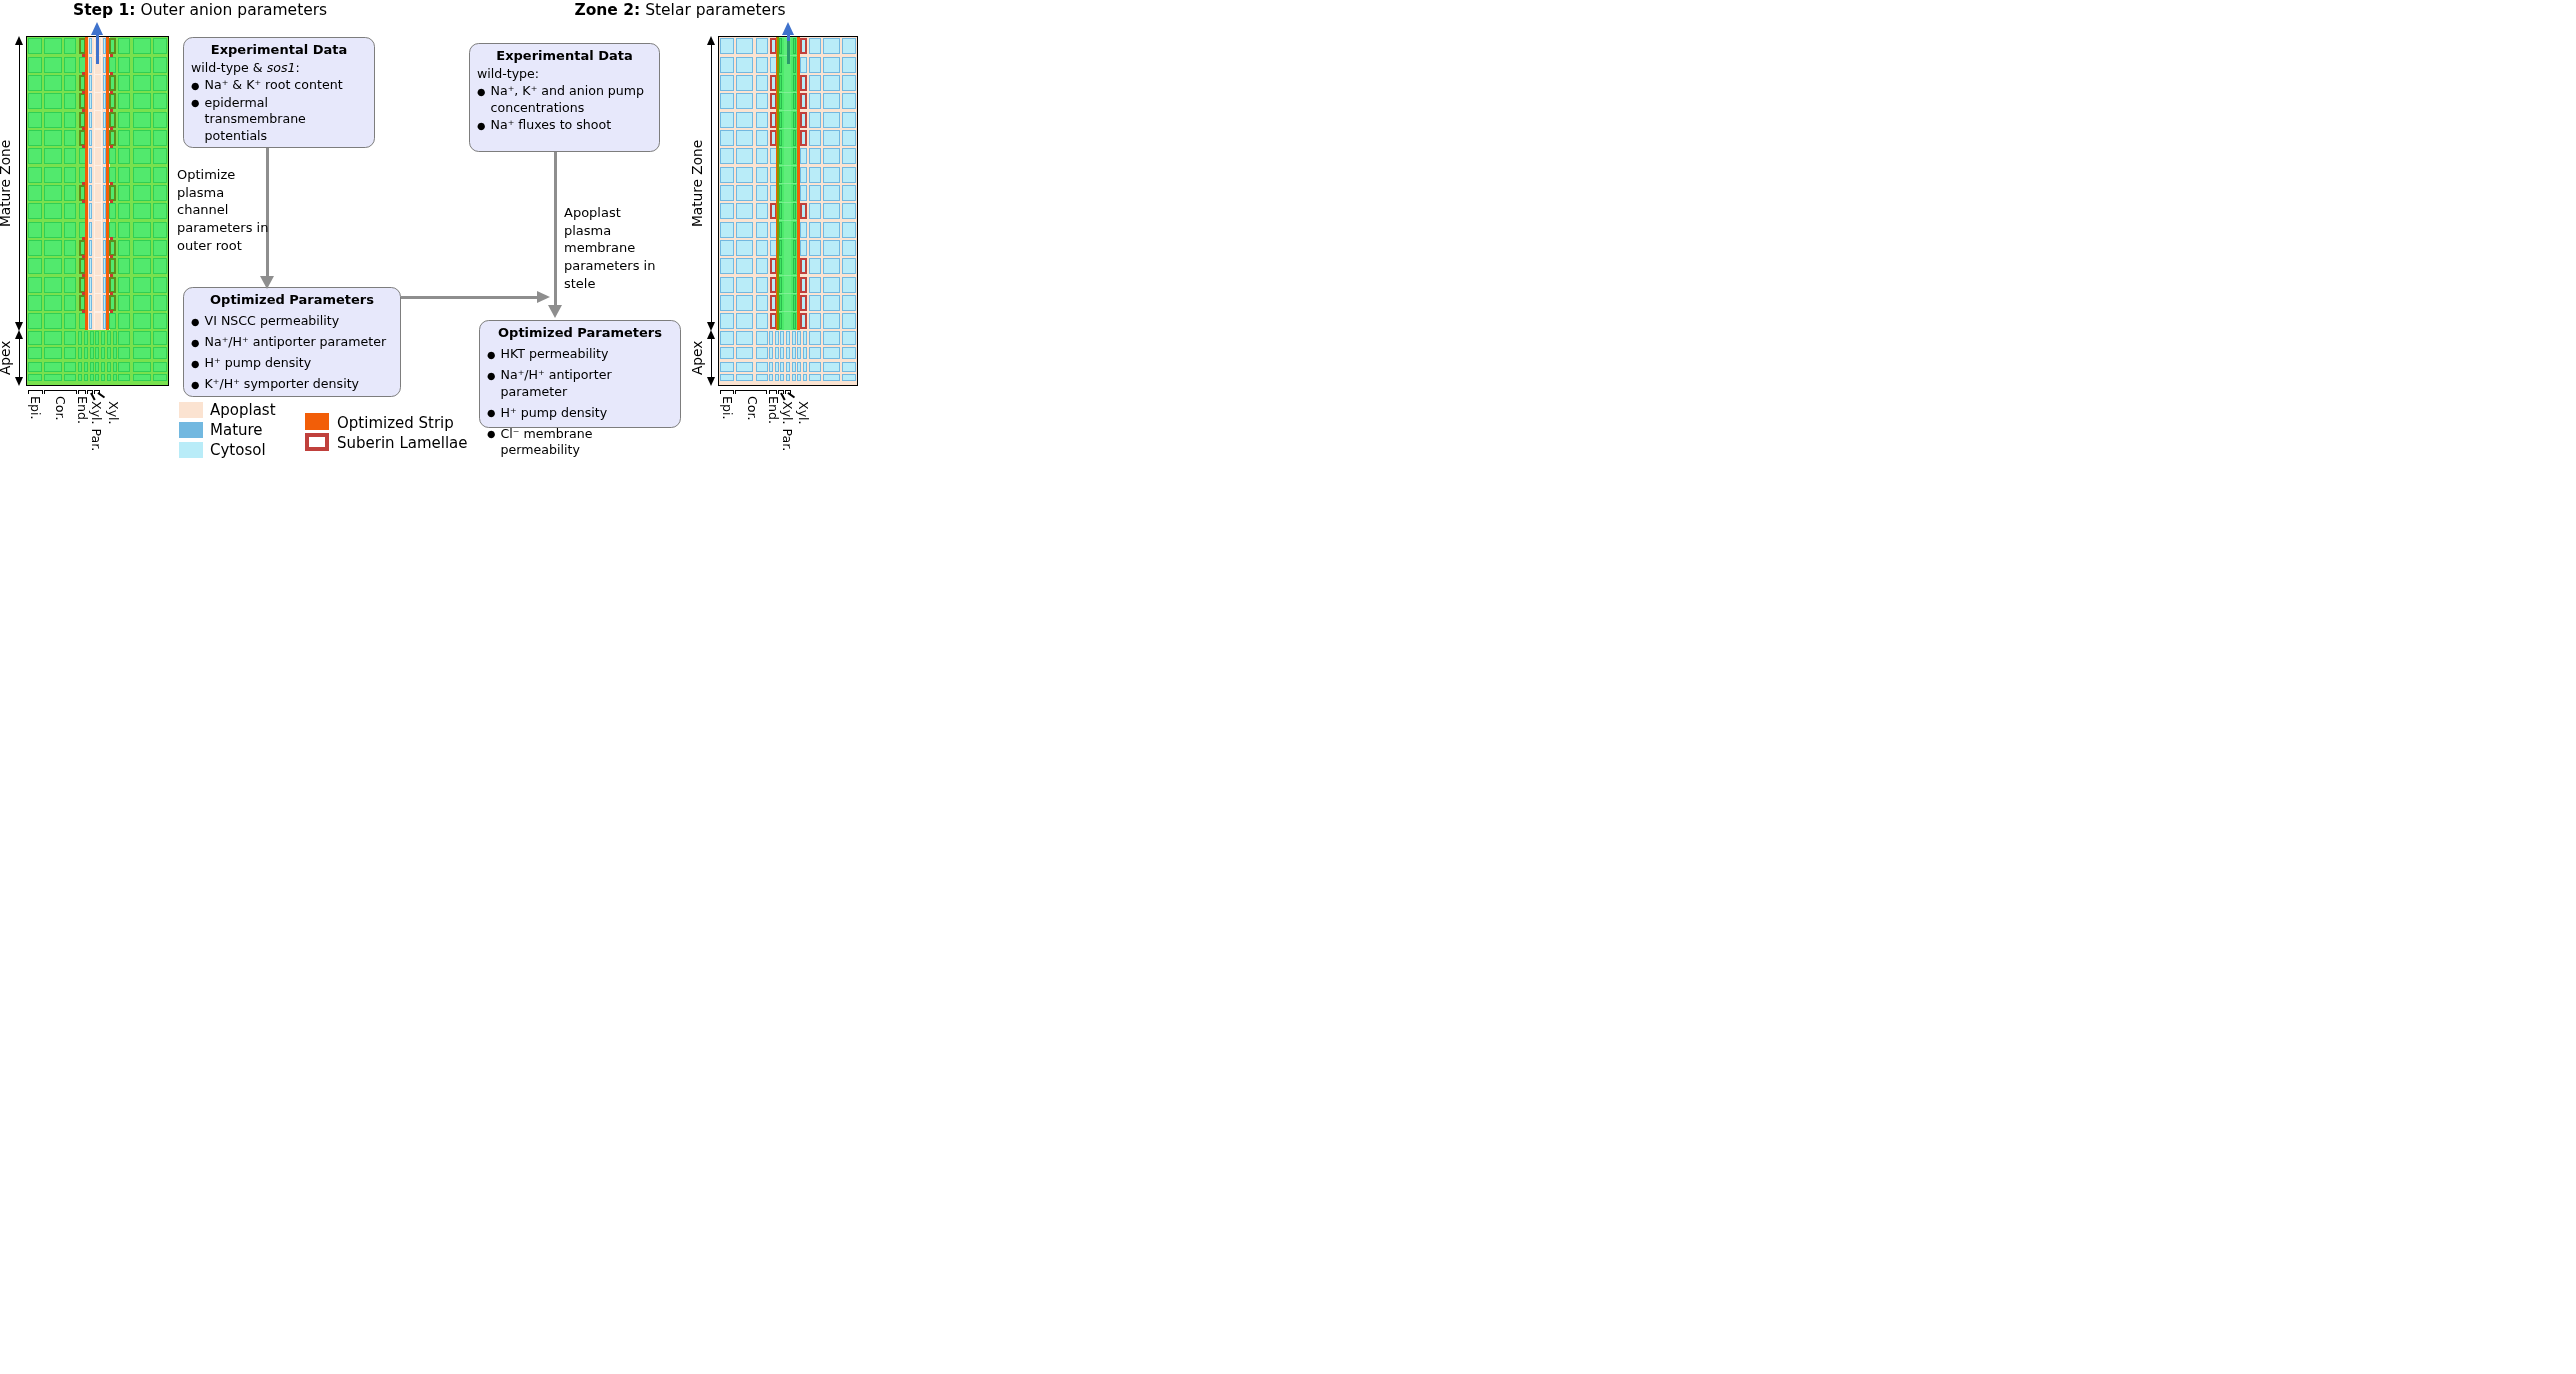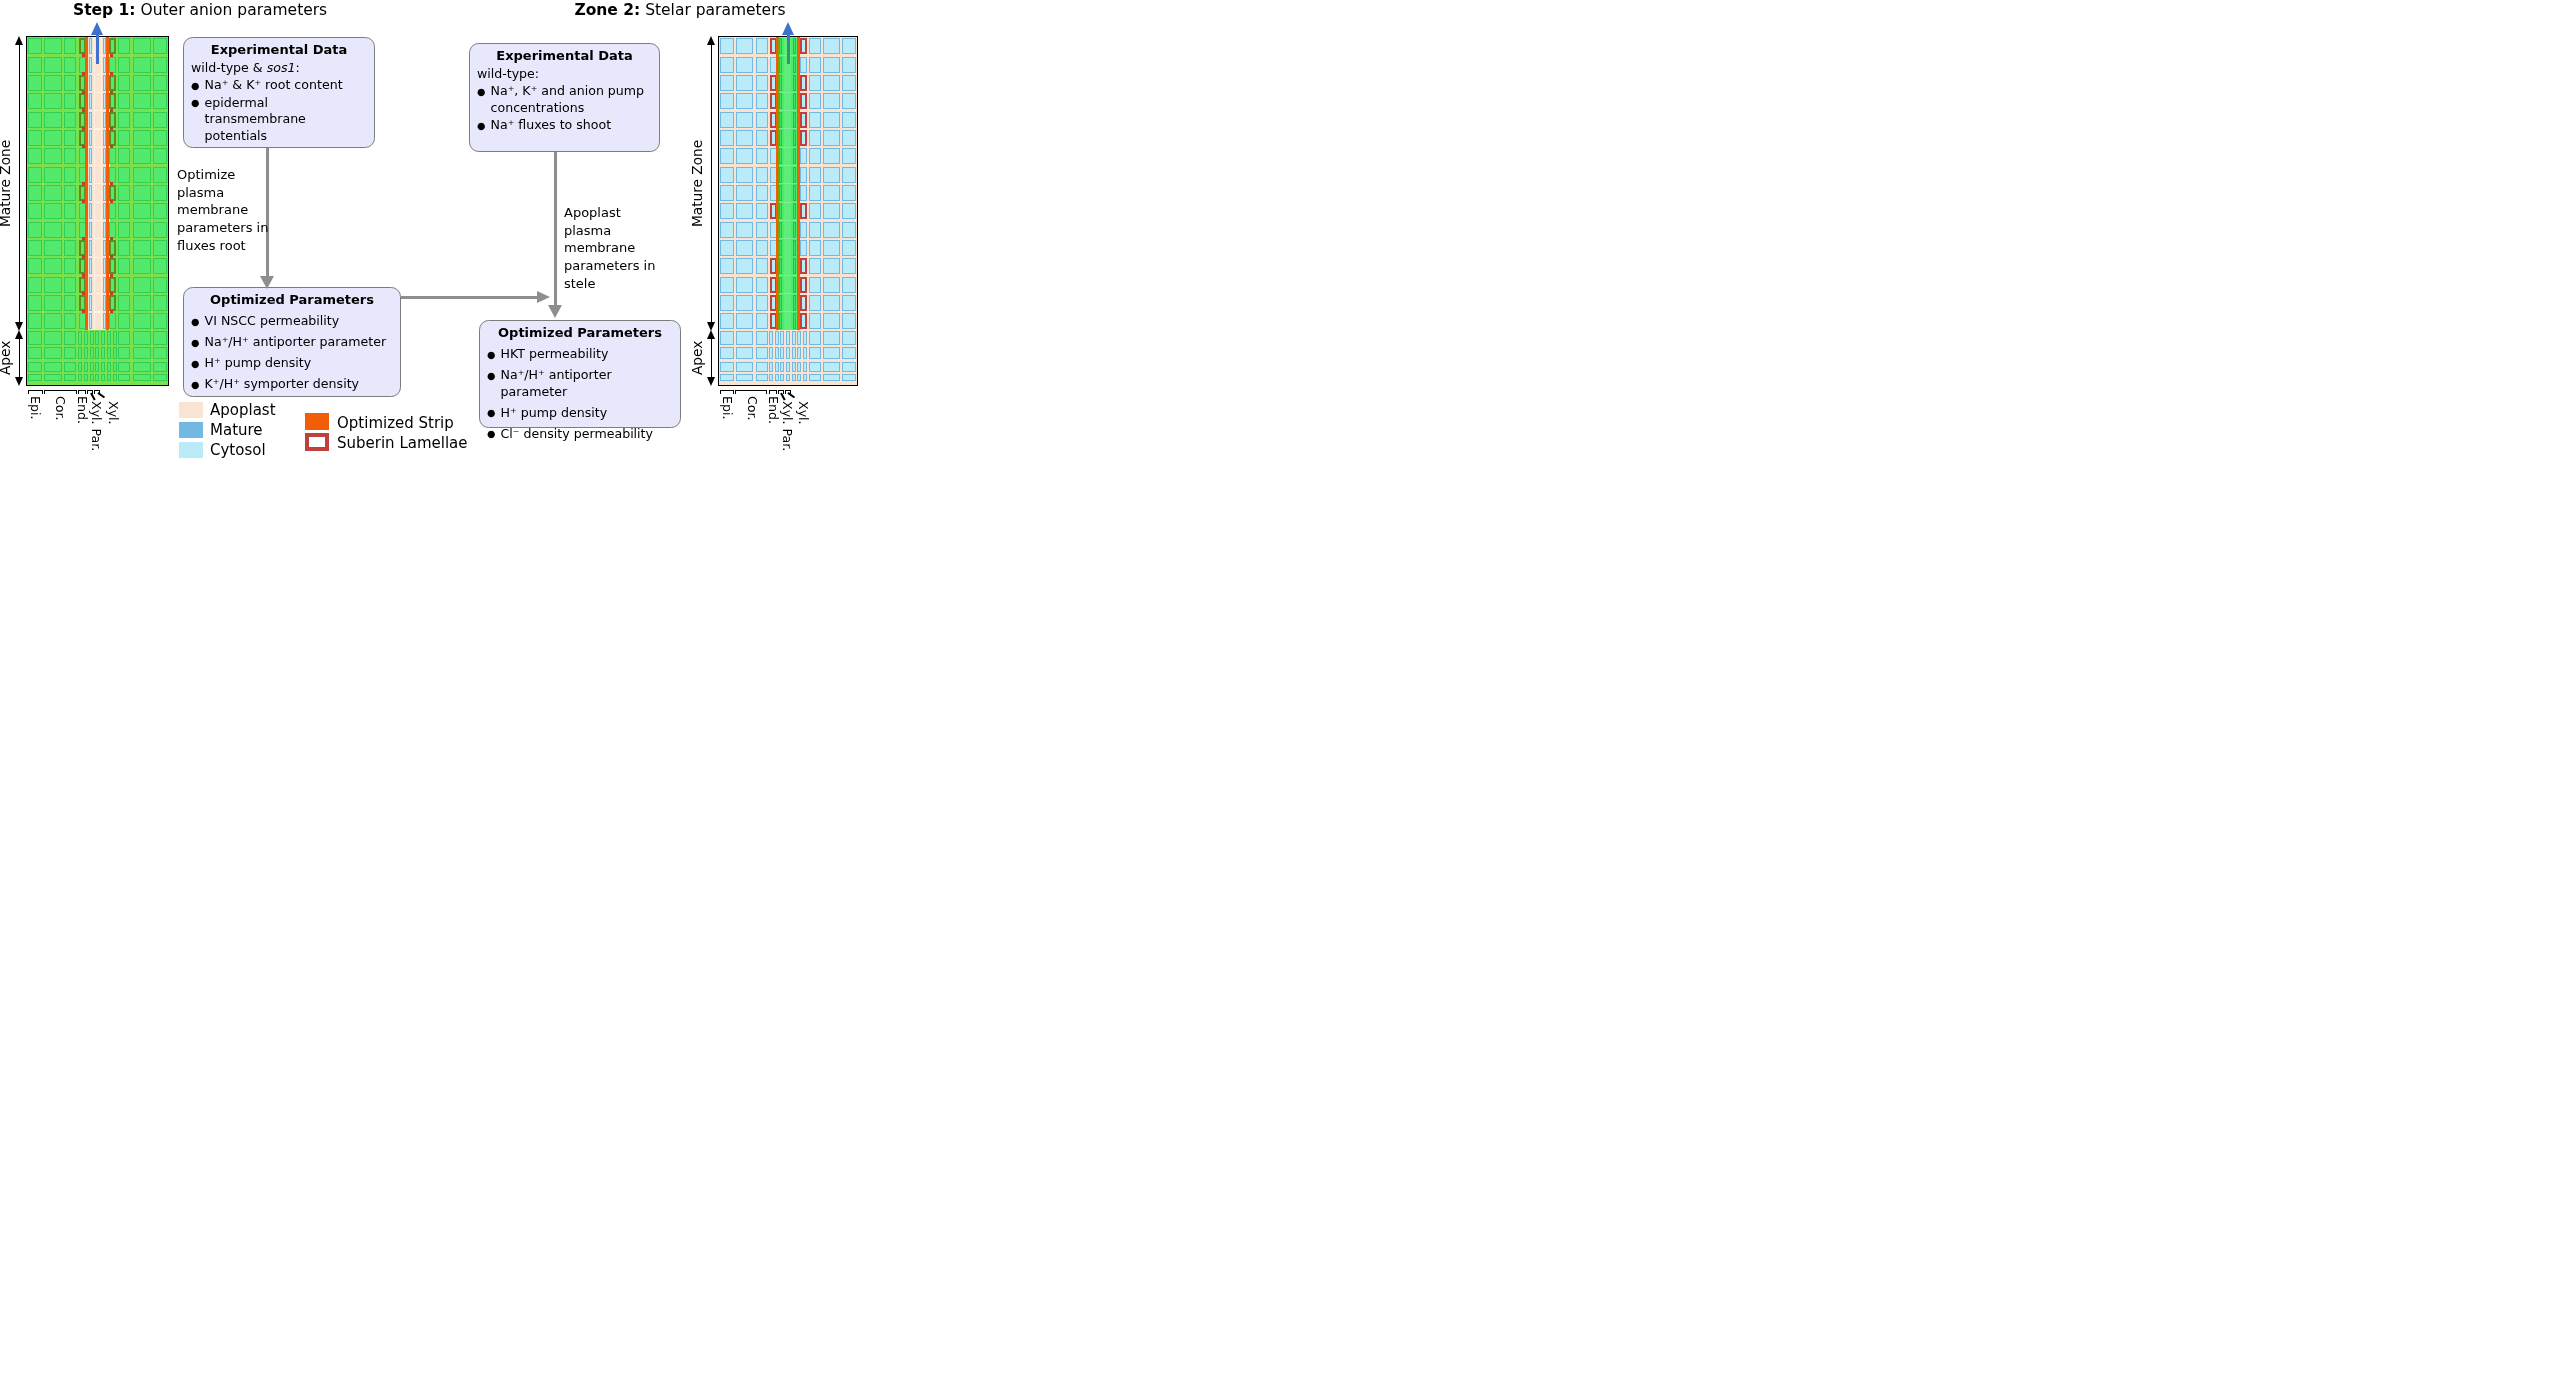--- a/index.html
+++ b/index.html
@@ -77,33 +77,33 @@
     <div class="bullet"><span class="dot">●</span><span>Na⁺/H⁺ antiporter parameter</span></div>
     <div class="bullet"><span class="dot">●</span><span>H⁺ pump density</span></div>
     <div class="bullet"><span class="dot">●</span><span>K⁺/H⁺ symporter density</span></div>
   </div>
 
   <div class="box opt" style="left:479px; top:320px; width:202px; height:108px;">
     <div class="btitle">Optimized Parameters</div>
     <div class="bullet"><span class="dot">●</span><span>HKT permeability</span></div>
     <div class="bullet"><span class="dot">●</span><span>Na⁺/H⁺ antiporter parameter</span></div>
     <div class="bullet"><span class="dot">●</span><span>H⁺ pump density</span></div>
-    <div class="bullet"><span class="dot">●</span><span>Cl⁻ density permeability</span></div>
+    <div class="bullet"><span class="dot">●</span><span>Cl⁻ membrane permeability</span></div>
   </div>
 
   <div class="gstem" style="left:266px; top:148px; width:2.9px; height:129px;"></div>
   <div class="gah-down" style="left:260px; top:276px;"></div>
 
   <div class="gstem" style="left:554px; top:152px; width:2.9px; height:153px;"></div>
   <div class="gah-down" style="left:548px; top:305px;"></div>
 
   <div class="gstem" style="left:401px; top:296px; width:136px; height:2.9px;"></div>
   <div class="gah-right" style="left:537px; top:291px;"></div>
 
-  <div class="arrow-note" style="left:177px; top:166px; width:92px;">Optimize plasma membrane parameters in fluxes root</div>
+  <div class="arrow-note" style="left:177px; top:166px; width:92px;">Optimize plasma channel parameters in outer root</div>
   <div class="arrow-note" style="left:564px; top:204px; width:100px;">Apoplast plasma membrane parameters in stele</div>
 
   <div class="sw" style="left:179px; top:402px; width:23.5px; height:15.5px; background:var(--apoplast);"></div>
   <div class="legend-label" style="left:210px; top:401px;">Apoplast</div>
   <div class="sw" style="left:179px; top:422px; width:23.5px; height:15.5px; background:var(--cytosol);"></div>
   <div class="legend-label" style="left:210px; top:421px;">Mature</div>
   <div class="sw" style="left:179px; top:442px; width:23.5px; height:15.5px; background:var(--vacuole);"></div>
   <div class="legend-label" style="left:210px; top:441px;">Cytosol</div>
 
   <div class="sw" style="left:305px; top:413px; width:24px; height:17px; background:var(--casparian);"></div>

